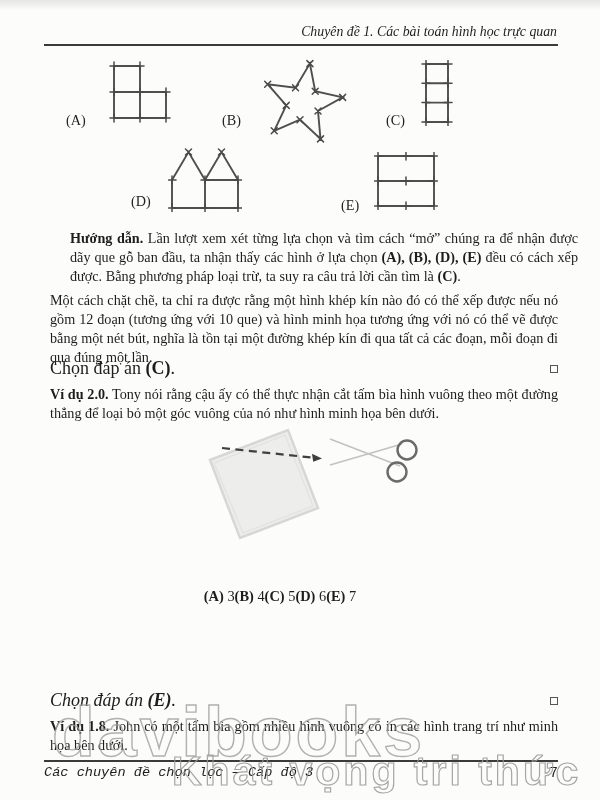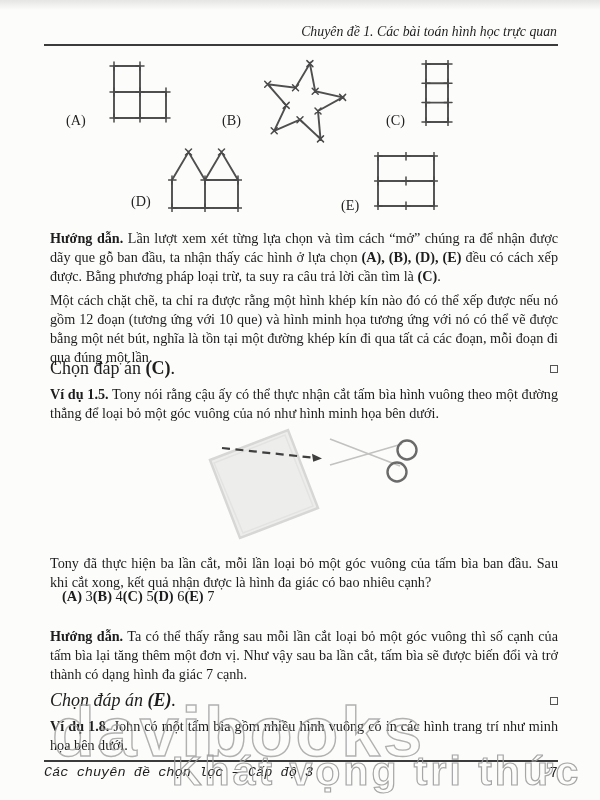--- a/index.html
+++ b/index.html
@@ -36,21 +36,21 @@
     display:flex; justify-content:space-between; align-items:center;
     font-size:18px;
     gap:23px;
   }
   .qed { display:inline-block; width:8px; height:8px; border:1.2px solid #555; background:transparent; }
 
   .cut-illus { position:absolute; left:130px; top:420px; }
 
   .opt-row {
     position:absolute; left:62px; top:588px; width:436px;
-    display:flex; justify-content:flex-start; font-size:14.4px;
+    display:flex; justify-content:center; font-size:14.4px;
   }
   .opt .ltr { font-weight:bold; }
 
   .ftr-rule { position:absolute; top:760px; left:44px; width:514px; height:1.6px; background:#3b3b3b; }
   .ftr-row {
     position:absolute; top:765px; left:44px; width:514px;
     display:flex; justify-content:space-between; font-size:13.6px;font-family:Liberation Mono, monospace;
   }
   .ftr-left { font-style:italic; }
   .ftr-page { font-size:14px; }
@@ -114,57 +114,55 @@
   </svg>
 
   <span class="fig-label" style="left:341px; top:197px;">(E)</span>
   <svg class="fig" style="left:374px; top:152px;" width="64" height="58" viewBox="0 0 64 58">
     <path class="stick" d="M4 4 H60 M4 29 H60 M4 54 H60 M4 4 V54 M60 4 V54"></path>
     <path class="tick" d="M0.5 4 H8 M4 0.5 V8  M28 4 H36 M32 0.5 V8  M56 4 H63.5 M60 0.5 V8
       M0.5 29 H8 M4 25 V33  M28 29 H36 M32 25 V33  M56 29 H63.5 M60 25 V33
       M0.5 54 H8 M4 50 V57.5  M28 54 H36 M32 50 V57.5  M56 54 H63.5 M60 50 V57.5"></path>
   </svg>
 
-  <p class="para" style="top:229px;"><span class="lead">Hướng dẫn.</span><span> Lần lượt xem xét từng lựa chọn và tìm cách “mở” chúng ra để nhận được dãy que gỗ ban đầu, ta nhận thấy các hình ở lựa chọn </span><b class="inb">(A), (B), (D), (E)</b><span> đều có cách xếp được. Bằng phương pháp loại trừ, ta suy ra câu trả lời cần tìm là </span><b class="inb">(C)</b><span>.</span></p>
+  <p class="para" style="top:229px;margin-left:20px;"><span class="lead">Hướng dẫn.</span><span> Lần lượt xem xét từng lựa chọn và tìm cách “mở” chúng ra để nhận được dãy que gỗ ban đầu, ta nhận thấy các hình ở lựa chọn </span><b class="inb">(A), (B), (D), (E)</b><span> đều có cách xếp được. Bằng phương pháp loại trừ, ta suy ra câu trả lời cần tìm là </span><b class="inb">(C)</b><span>.</span></p>
 
   <p class="para" style="top:291px;">Một cách chặt chẽ, ta chỉ ra được rằng một hình khép kín nào đó có thể xếp được nếu nó gồm 12 đoạn (tương ứng với 10 que) và hình minh họa tương ứng với nó có thể vẽ được bằng một nét bút, nghĩa là tồn tại một đường khép kín đi qua tất cả các đoạn, mỗi đoạn đi qua đúng một lần.</p>
 
   <div class="ans-row" style="top:359px;">
     <span><span>Chọn đáp án </span><b class="inb">(C)</b><span>.</span></span>
     <span class="qed"></span>
   </div>
 
-  <p class="para" style="top:385px;"><span class="lead">Ví dụ 1.5.</span><span> Tony nói rằng cậu ấy có thể thực nhận cắt tấm bìa hình vuông theo một đường thẳng để loại bỏ một góc vuông của nó như hình minh họa bên dưới.</span></p>
+  <p class="para" style="top:385px;"><span class="lead">Ví dụ 2.0.</span><span> Tony nói rằng cậu ấy có thể thực nhận cắt tấm bìa hình vuông theo một đường thẳng để loại bỏ một góc vuông của nó như hình minh họa bên dưới.</span></p>
 
   <svg class="cut-illus" width="320" height="135" viewBox="0 0 320 135">
     <polygon points="80,40 158,10 188,88 110,118" fill="#ededec" stroke="#d7d7d5" stroke-width="2.5"></polygon>
     <polygon points="84,43 155,15 183,86 113,113" fill="none" stroke="#e3e3e1" stroke-width="1.5"></polygon>
     <g>
       <line x1="92" y1="28" x2="186" y2="38" stroke="#3f3f3f" stroke-width="2.2" stroke-dasharray="8 5.5"></line>
       <polygon points="192,38.6 182,33.8 183.2,41.8" fill="#3f3f3f"></polygon>
     </g>
     <g>
       <line x1="200" y1="19" x2="270" y2="46" stroke="#c2c2c0" stroke-width="1.6"></line>
       <line x1="200" y1="45" x2="272" y2="24" stroke="#c2c2c0" stroke-width="1.6"></line>
       <circle cx="277" cy="30" r="9.5" fill="none" stroke="#6a6a6a" stroke-width="2.4"></circle>
       <circle cx="267" cy="52" r="9.5" fill="none" stroke="#6a6a6a" stroke-width="2.4"></circle>
     </g>
   </svg>
 
-  <p class="para" style="top:554px;">Tony đã thực hiện ba lần cắt, mỗi lần loại bỏ một góc vuông của tấm bìa ban đầu. Sau khi cắt xong, kết quả nhận được là hình đa giác có bao nhiêu cạnh?</p>
 
   <div class="opt-row">
     <span class="opt"><span class="ltr">(A)</span> <span>3</span></span>
     <span class="opt"><span class="ltr">(B)</span> <span>4</span></span>
     <span class="opt"><span class="ltr">(C)</span> <span>5</span></span>
     <span class="opt"><span class="ltr">(D)</span> <span>6</span></span>
     <span class="opt"><span class="ltr">(E)</span> <span>7</span></span>
   </div>
 
-  <p class="para" style="top:627px;"><span class="lead">Hướng dẫn.</span><span> Ta có thể thấy rằng sau mỗi lần cắt loại bỏ một góc vuông thì số cạnh của tấm bìa lại tăng thêm một đơn vị. Như vậy sau ba lần cắt, tấm bìa sẽ được biến đổi và trở thành có dạng hình đa giác 7 cạnh.</span></p>
 
   <div class="ans-row" style="top:691px;font-style:italic;">
     <span><span>Chọn đáp án </span><b class="inb">(E)</b><span>.</span></span>
     <span class="qed"></span>
   </div>
 
   <p class="para" style="top:717px;"><span class="lead">Ví dụ 1.8.</span><span> John có một tấm bìa gồm nhiều hình vuông có in các hình trang trí như minh họa bên dưới.</span></p>
 
   <div class="ftr-rule"></div>
   <div class="ftr-row">

